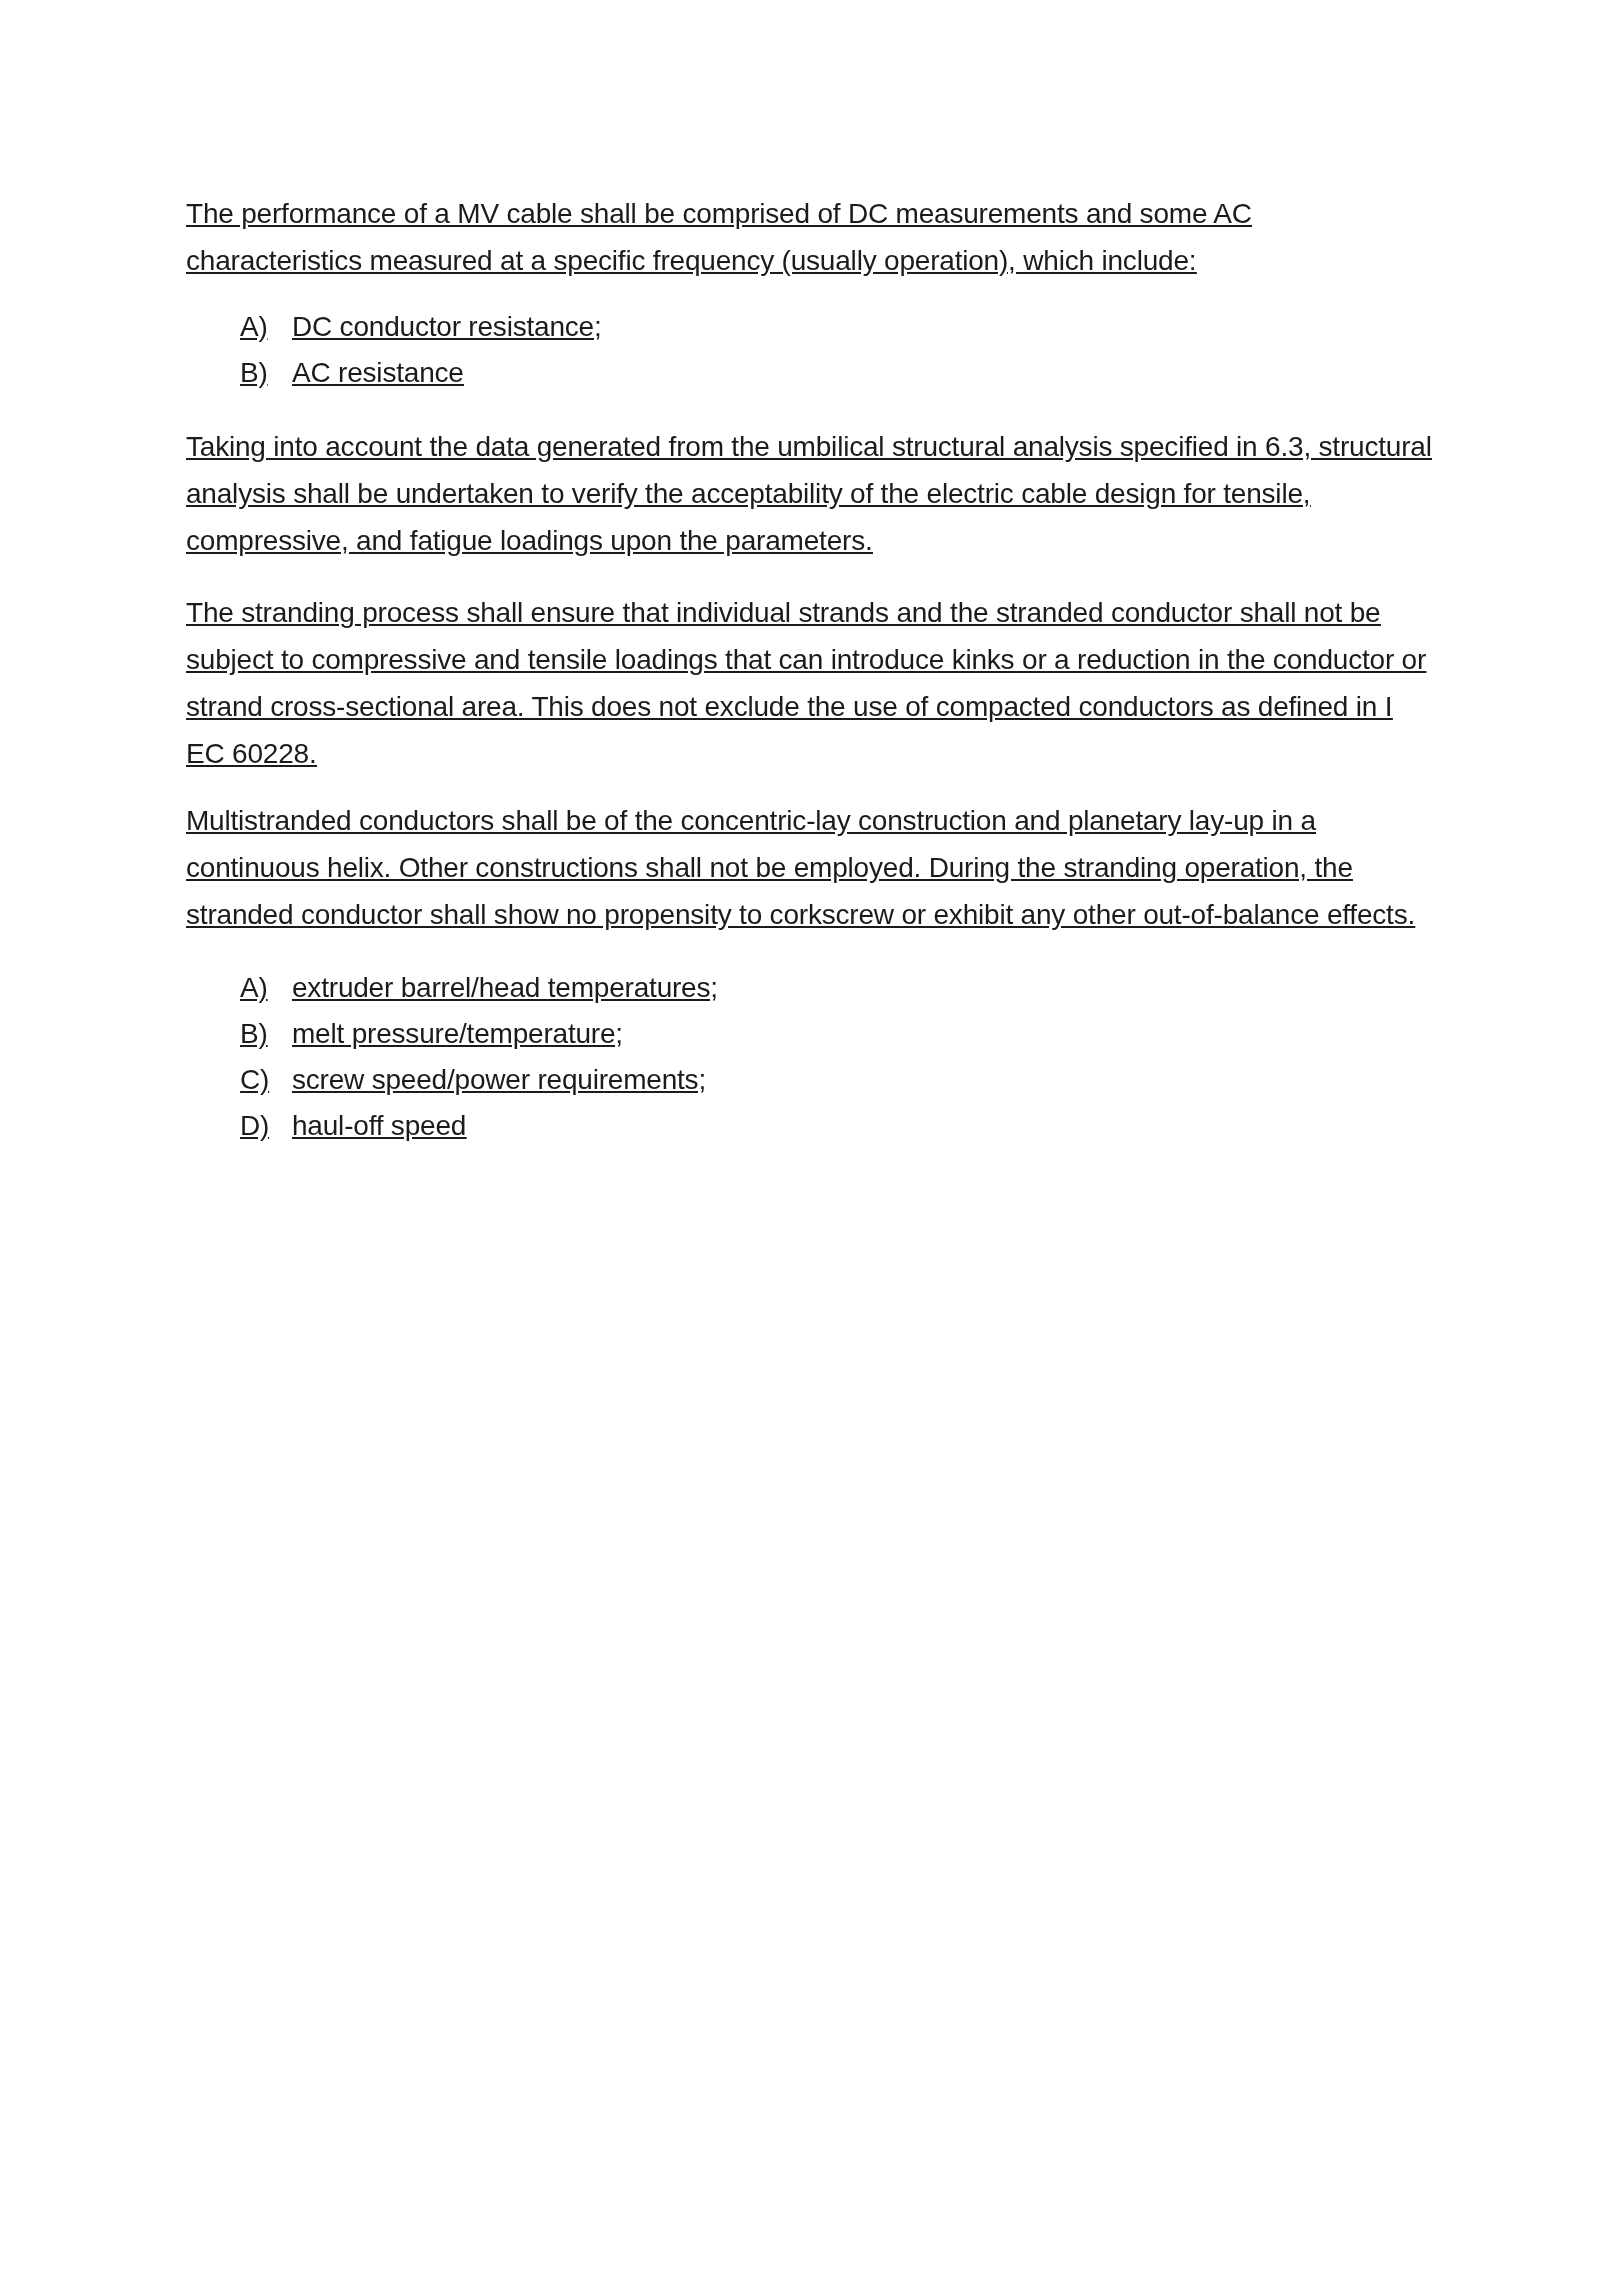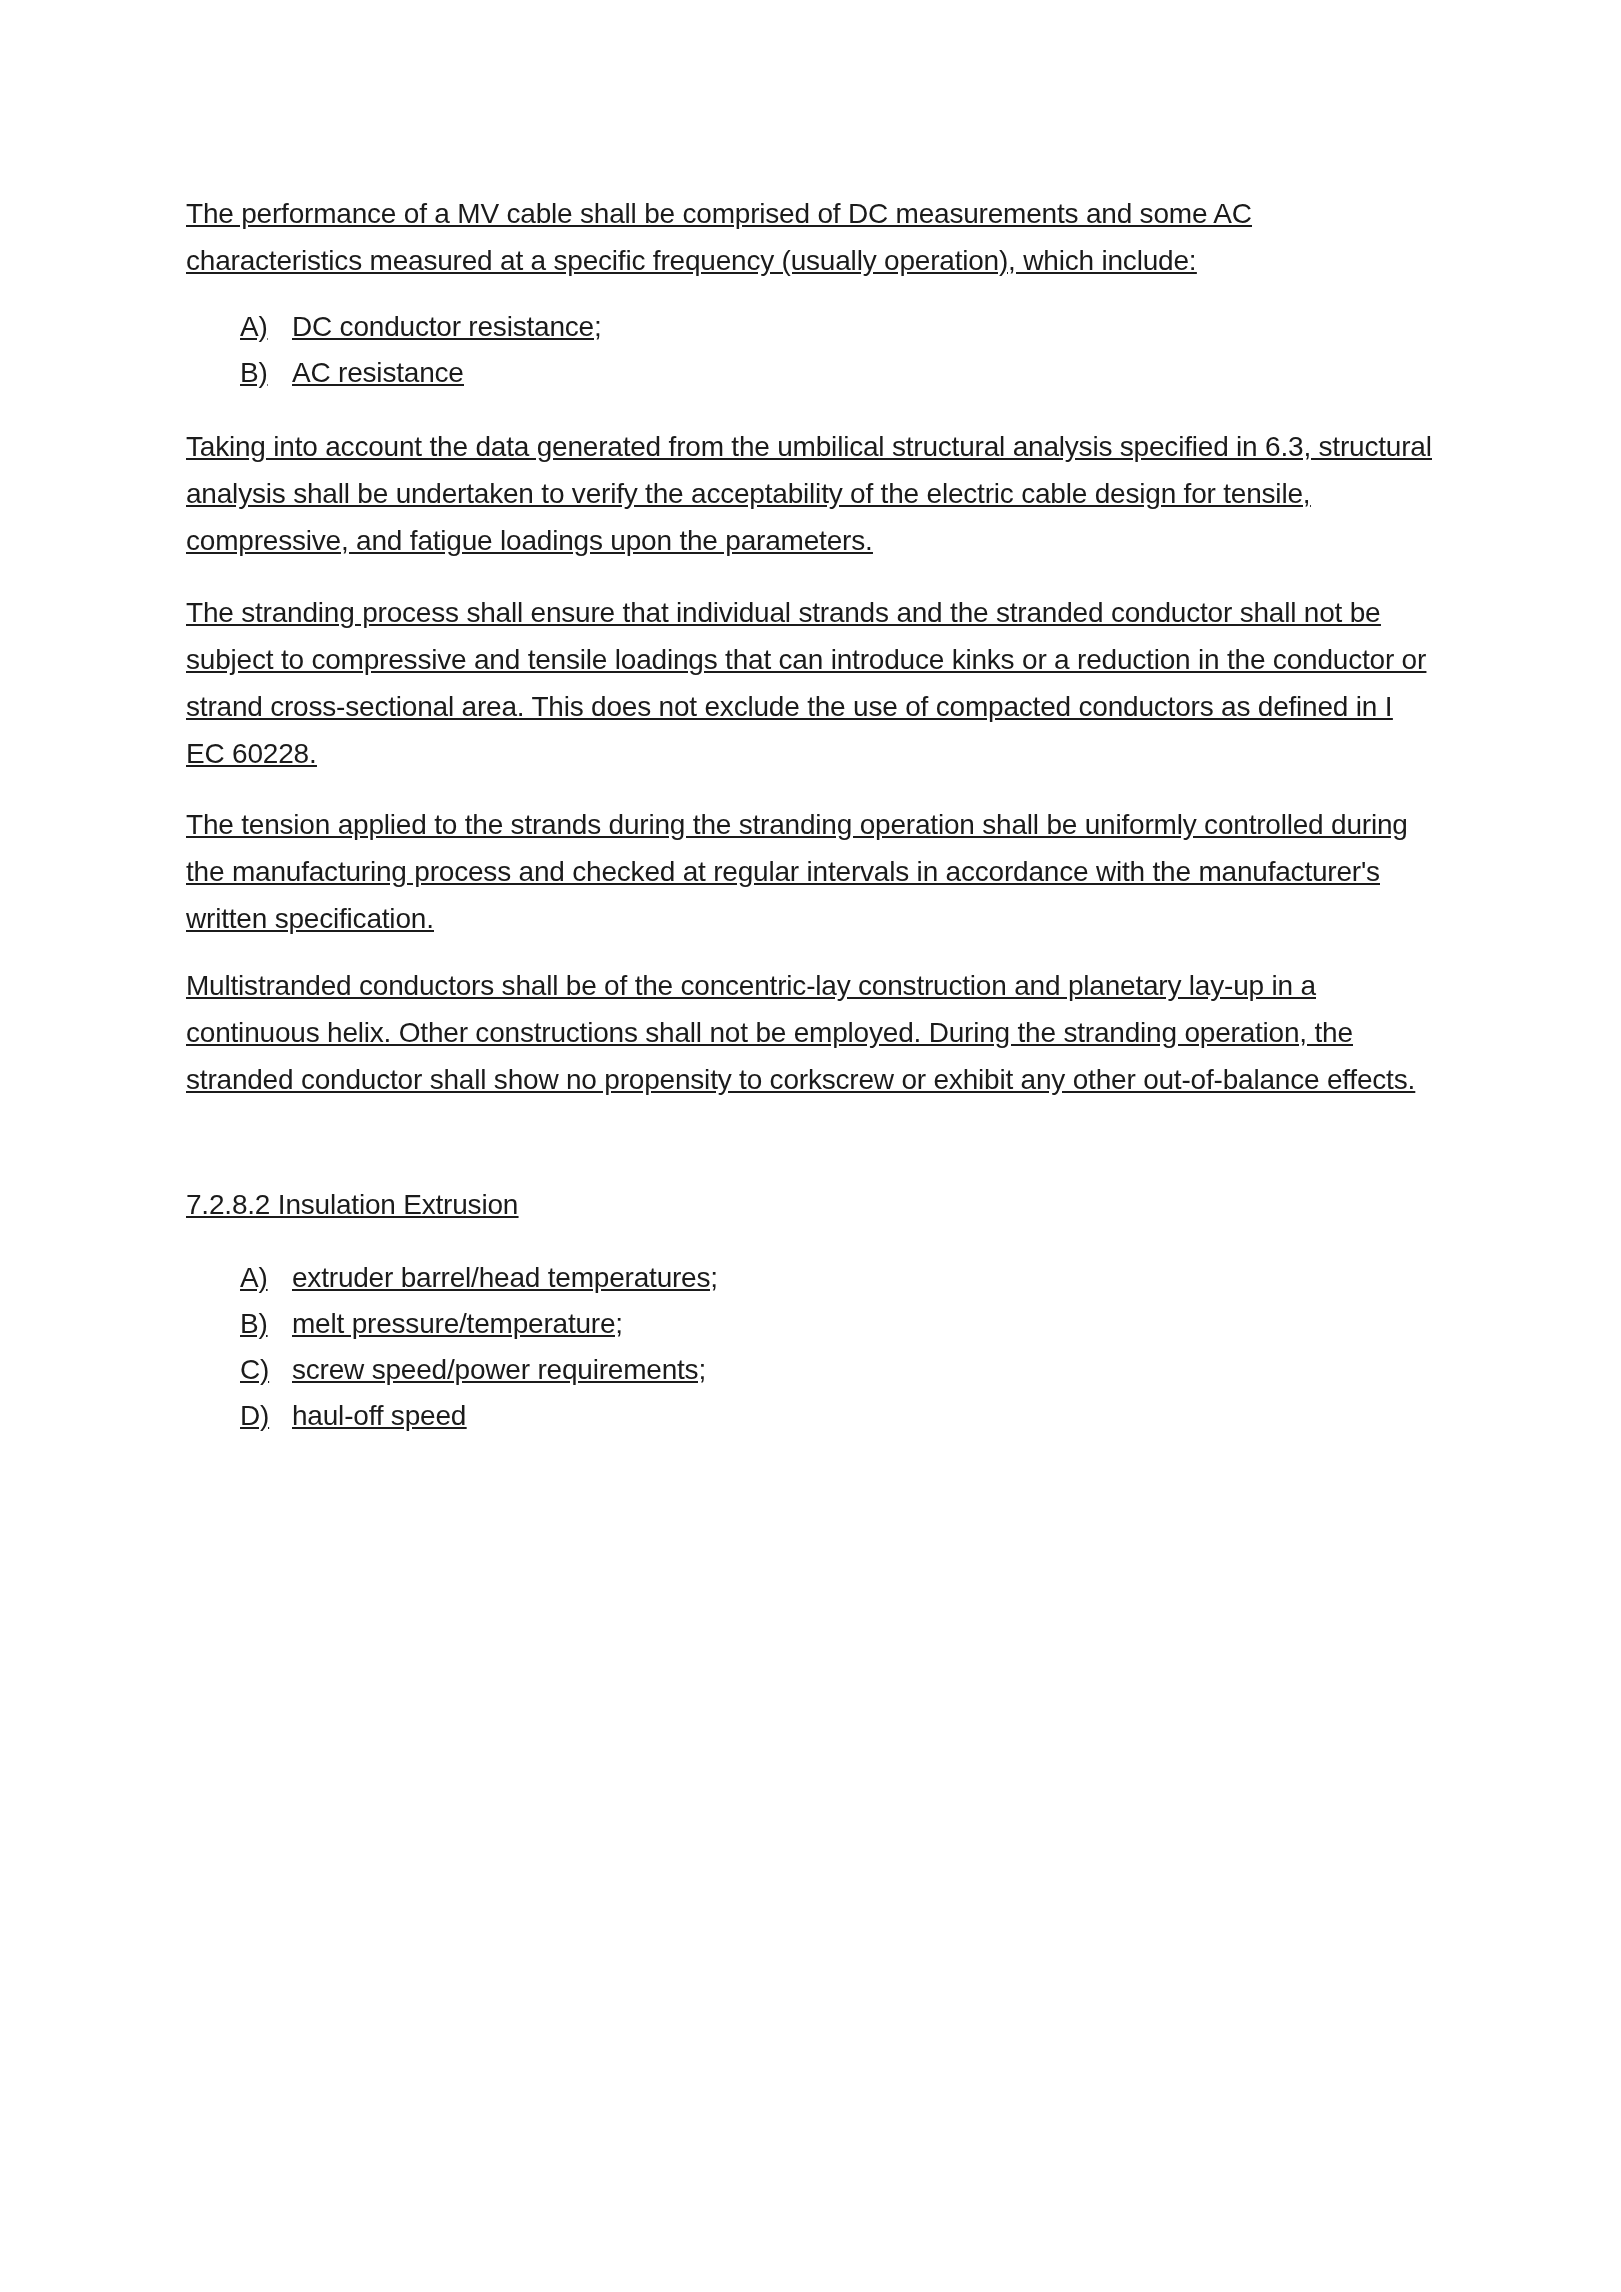--- a/index.html
+++ b/index.html
@@ -62,26 +62,24 @@
     </div>
   </div>
 
 
   <p class="para mt28">Taking into account the data generated from the umbilical structural analysis specified in 6.3, structural analysis shall be undertaken to verify the acceptability of the electric cable design for tensile, compressive, and fatigue loadings upon the parameters.</p>
 
 
 
   <p class="para mt26">The stranding process shall ensure that individual strands and the stranded conductor shall not be subject to compressive and tensile loadings that can introduce kinks or a reduction in the conductor or strand cross-sectional area. This does not exclude the use of compacted conductors as defined in I EC 60228.</p>
 
-  <p class="para mt24">The tension applied to the strands during the stranding operation shall be uniformly controlled during the manufacturing process and checked at regular intervals in accordance with the manufacturer's written specification.</p>
 
   <p class="para mt20">Multistranded conductors shall be of the concentric-lay construction and planetary lay-up in a continuous helix. Other constructions shall not be employed. During the stranding operation, the stranded conductor shall show no propensity to corkscrew or exhibit any other out-of-balance effects.</p>
 
 
-  <h2 class="heading mt80">7.2.8.2 Insulation Extrusion</h2>
 
 
   <div class="list mt28">
     <div class="list-item">
       <span class="list-marker">A)</span>
       <span class="list-text">extruder barrel/head temperatures;</span>
     </div>
     <div class="list-item">
       <span class="list-marker">B)</span>
       <span class="list-text">melt pressure/temperature;</span>

